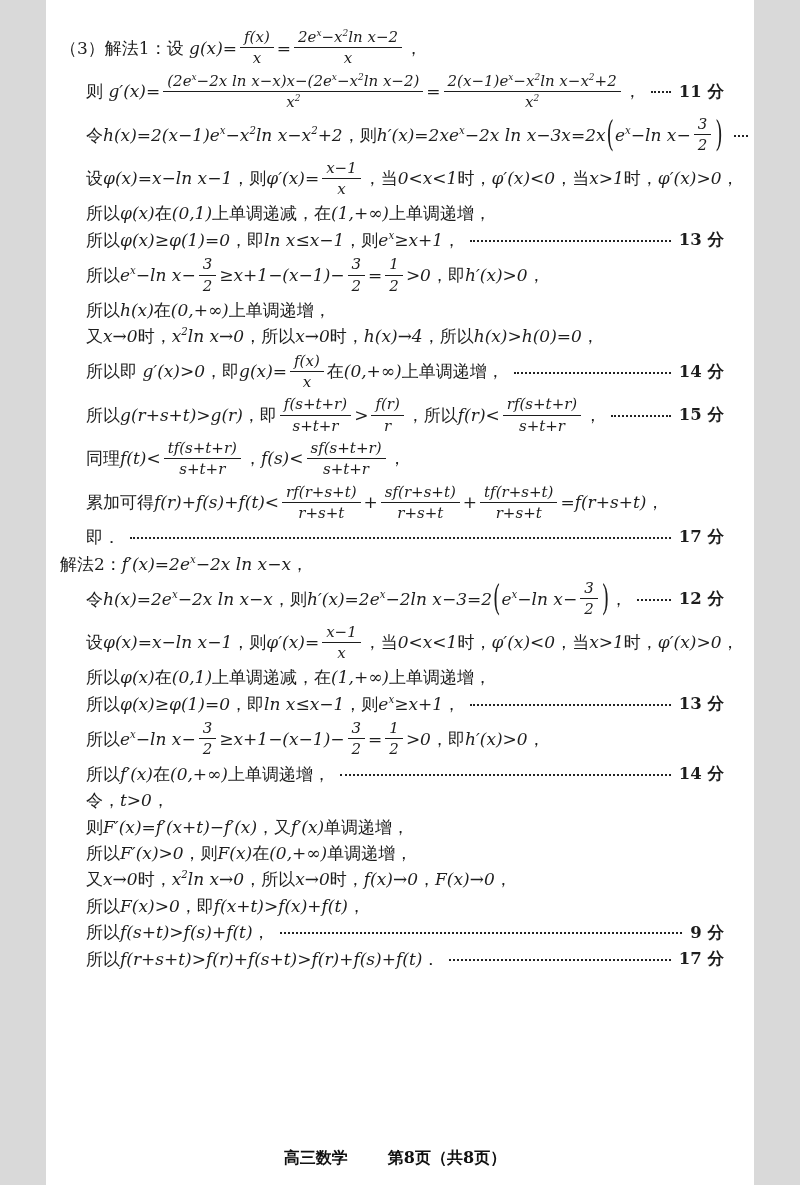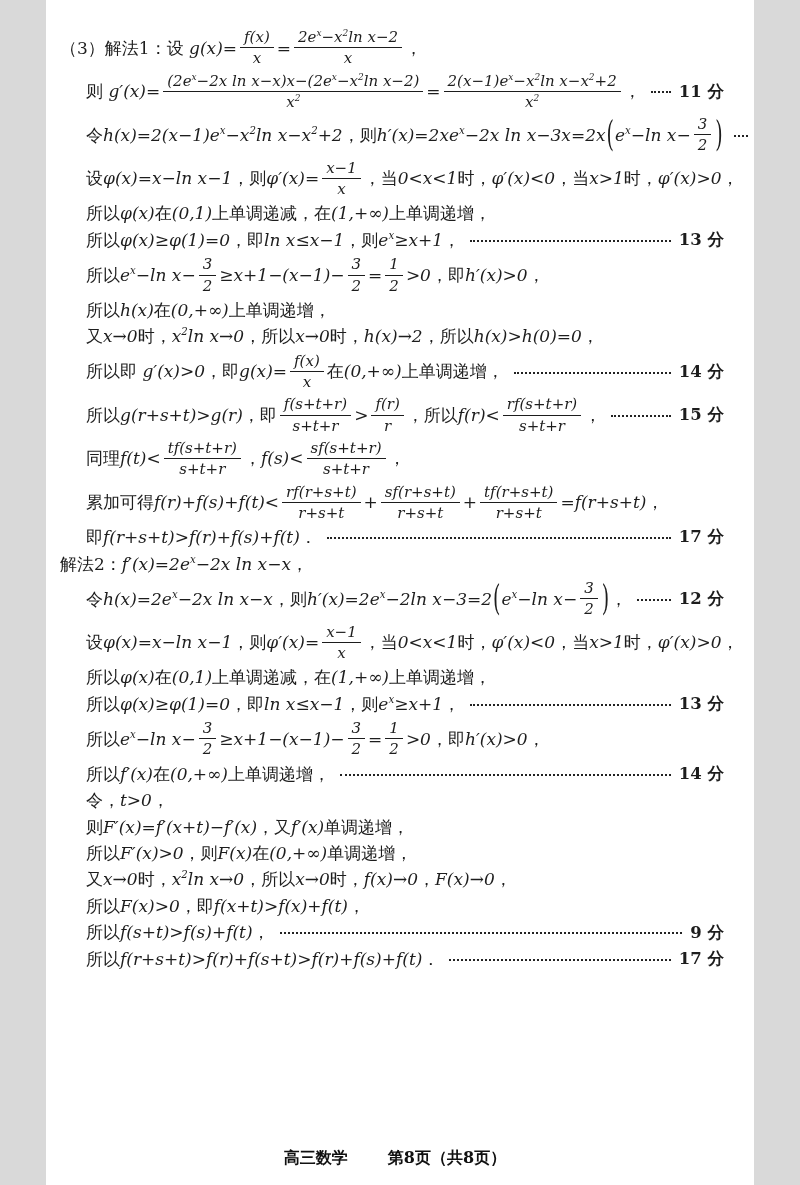--- a/index.html
+++ b/index.html
@@ -47,26 +47,26 @@
 <div class="page" style="background: rgb(255, 255, 255); color: rgb(29, 29, 29);">
   <div class="content">
       <div class="line lvl0"><span class="txt">（3）解法1：设 </span><span class="math">g(x)=</span><span class="frac"><span class="num">f(x)</span><span class="den">x</span></span><span class="math">=</span><span class="frac"><span class="num">2e<sup>x</sup>−x<sup>2</sup>ln x−2</span><span class="den">x</span></span><span class="txt">，</span></div>
       <div class="line"><span class="txt">则 </span><span class="math">g′(x)=</span><span class="frac"><span class="num">(2e<sup>x</sup>−2x ln x−x)x−(2e<sup>x</sup>−x<sup>2</sup>ln x−2)</span><span class="den">x<sup>2</sup></span></span><span class="math">=</span><span class="frac"><span class="num">2(x−1)e<sup>x</sup>−x<sup>2</sup>ln x−x<sup>2</sup>+2</span><span class="den">x<sup>2</sup></span></span><span class="txt">，</span><span class="dots"></span><span class="score">11 分</span></div>
       <div class="line"><span class="txt">令</span><span class="math">h(x)=2(x−1)e<sup>x</sup>−x<sup>2</sup>ln x−x<sup>2</sup>+2</span><span class="txt">，则</span><span class="math">h′(x)=2xe<sup>x</sup>−2x ln x−3x=2x</span><span class="bparen">(</span><span class="math">e<sup>x</sup>−ln x−</span><span class="frac"><span class="num">3</span><span class="den">2</span></span><span class="bparen">)</span><span class="dots"></span><span class="score">12 分</span></div>
       <div class="line"><span class="txt">设</span><span class="math">φ(x)=x−ln x−1</span><span class="txt">，则</span><span class="math">φ′(x)=</span><span class="frac"><span class="num">x−1</span><span class="den">x</span></span><span class="txt">，当</span><span class="math">0&lt;x&lt;1</span><span class="txt">时，</span><span class="math">φ′(x)&lt;0</span><span class="txt">，当</span><span class="math">x&gt;1</span><span class="txt">时，</span><span class="math">φ′(x)&gt;0</span><span class="txt">，</span></div>
       <div class="line"><span class="txt">所以</span><span class="math">φ(x)</span><span class="txt">在</span><span class="math">(0,1)</span><span class="txt">上单调递减，在</span><span class="math">(1,+∞)</span><span class="txt">上单调递增，</span></div>
       <div class="line"><span class="txt">所以</span><span class="math">φ(x)≥φ(1)=0</span><span class="txt">，即</span><span class="math">ln x≤x−1</span><span class="txt">，则</span><span class="math">e<sup>x</sup>≥x+1</span><span class="txt">，</span><span class="dots"></span><span class="score">13 分</span></div>
       <div class="line"><span class="txt">所以</span><span class="math">e<sup>x</sup>−ln x−</span><span class="frac"><span class="num">3</span><span class="den">2</span></span><span class="math">≥x+1−(x−1)−</span><span class="frac"><span class="num">3</span><span class="den">2</span></span><span class="math">=</span><span class="frac"><span class="num">1</span><span class="den">2</span></span><span class="math">&gt;0</span><span class="txt">，即</span><span class="math">h′(x)&gt;0</span><span class="txt">，</span></div>
       <div class="line"><span class="txt">所以</span><span class="math">h(x)</span><span class="txt">在</span><span class="math">(0,+∞)</span><span class="txt">上单调递增，</span></div>
-      <div class="line"><span class="txt">又</span><span class="math">x→0</span><span class="txt">时，</span><span class="math">x<sup>2</sup>ln x→0</span><span class="txt">，所以</span><span class="math">x→0</span><span class="txt">时，</span><span class="math">h(x)→2</span><span class="txt">，所以</span><span class="math">h(x)&gt;h(0)=0</span><span class="txt">，</span></div>
+      <div class="line"><span class="txt">又</span><span class="math">x→0</span><span class="txt">时，</span><span class="math">x<sup>2</sup>ln x→0</span><span class="txt">，所以</span><span class="math">x→0</span><span class="txt">时，</span><span class="math">h(x)→4</span><span class="txt">，所以</span><span class="math">h(x)&gt;h(0)=0</span><span class="txt">，</span></div>
       <div class="line"><span class="txt">所以即 </span><span class="math">g′(x)&gt;0</span><span class="txt">，即</span><span class="math">g(x)=</span><span class="frac"><span class="num">f(x)</span><span class="den">x</span></span><span class="txt">在</span><span class="math">(0,+∞)</span><span class="txt">上单调递增，</span><span class="dots"></span><span class="score">14 分</span></div>
       <div class="line"><span class="txt">所以</span><span class="math">g(r+s+t)&gt;g(r)</span><span class="txt">，即</span><span class="frac"><span class="num">f(s+t+r)</span><span class="den">s+t+r</span></span><span class="math">&gt;</span><span class="frac"><span class="num">f(r)</span><span class="den">r</span></span><span class="txt">，所以</span><span class="math">f(r)&lt;</span><span class="frac"><span class="num">rf(s+t+r)</span><span class="den">s+t+r</span></span><span class="txt">，</span><span class="dots"></span><span class="score">15 分</span></div>
       <div class="line"><span class="txt">同理</span><span class="math">f(t)&lt;</span><span class="frac"><span class="num">tf(s+t+r)</span><span class="den">s+t+r</span></span><span class="txt">，</span><span class="math">f(s)&lt;</span><span class="frac"><span class="num">sf(s+t+r)</span><span class="den">s+t+r</span></span><span class="txt">，</span></div>
       <div class="line"><span class="txt">累加可得</span><span class="math">f(r)+f(s)+f(t)&lt;</span><span class="frac"><span class="num">rf(r+s+t)</span><span class="den">r+s+t</span></span><span class="math">+</span><span class="frac"><span class="num">sf(r+s+t)</span><span class="den">r+s+t</span></span><span class="math">+</span><span class="frac"><span class="num">tf(r+s+t)</span><span class="den">r+s+t</span></span><span class="math">=f(r+s+t)</span><span class="txt">，</span></div>
-      <div class="line"><span class="txt">即</span><span class="math">f(r+s+t)&gt;f(r)+f(s)+f(t)</span><span class="txt">．</span><span class="dots"></span><span class="score">17 分</span></div>
+      <div class="line"><span class="txt">即</span><span class="txt">．</span><span class="dots"></span><span class="score">17 分</span></div>
       <div class="line lvl0"><span class="txt">解法2：</span><span class="math">f′(x)=2e<sup>x</sup>−2x ln x−x</span><span class="txt">，</span></div>
       <div class="line"><span class="txt">令</span><span class="math">h(x)=2e<sup>x</sup>−2x ln x−x</span><span class="txt">，则</span><span class="math">h′(x)=2e<sup>x</sup>−2ln x−3=2</span><span class="bparen">(</span><span class="math">e<sup>x</sup>−ln x−</span><span class="frac"><span class="num">3</span><span class="den">2</span></span><span class="bparen">)</span><span class="txt">，</span><span class="dots"></span><span class="score">12 分</span></div>
       <div class="line"><span class="txt">设</span><span class="math">φ(x)=x−ln x−1</span><span class="txt">，则</span><span class="math">φ′(x)=</span><span class="frac"><span class="num">x−1</span><span class="den">x</span></span><span class="txt">，当</span><span class="math">0&lt;x&lt;1</span><span class="txt">时，</span><span class="math">φ′(x)&lt;0</span><span class="txt">，当</span><span class="math">x&gt;1</span><span class="txt">时，</span><span class="math">φ′(x)&gt;0</span><span class="txt">，</span></div>
       <div class="line"><span class="txt">所以</span><span class="math">φ(x)</span><span class="txt">在</span><span class="math">(0,1)</span><span class="txt">上单调递减，在</span><span class="math">(1,+∞)</span><span class="txt">上单调递增，</span></div>
       <div class="line"><span class="txt">所以</span><span class="math">φ(x)≥φ(1)=0</span><span class="txt">，即</span><span class="math">ln x≤x−1</span><span class="txt">，则</span><span class="math">e<sup>x</sup>≥x+1</span><span class="txt">，</span><span class="dots"></span><span class="score">13 分</span></div>
       <div class="line"><span class="txt">所以</span><span class="math">e<sup>x</sup>−ln x−</span><span class="frac"><span class="num">3</span><span class="den">2</span></span><span class="math">≥x+1−(x−1)−</span><span class="frac"><span class="num">3</span><span class="den">2</span></span><span class="math">=</span><span class="frac"><span class="num">1</span><span class="den">2</span></span><span class="math">&gt;0</span><span class="txt">，即</span><span class="math">h′(x)&gt;0</span><span class="txt">，</span></div>
       <div class="line"><span class="txt">所以</span><span class="math">f′(x)</span><span class="txt">在</span><span class="math">(0,+∞)</span><span class="txt">上单调递增，</span><span class="dots"></span><span class="score">14 分</span></div>
       <div class="line"><span class="txt">令</span><span class="txt">，</span><span class="math">t&gt;0</span><span class="txt">，</span></div>
       <div class="line"><span class="txt">则</span><span class="math">F′(x)=f′(x+t)−f′(x)</span><span class="txt">，又</span><span class="math">f′(x)</span><span class="txt">单调递增，</span></div>
       <div class="line"><span class="txt">所以</span><span class="math">F′(x)&gt;0</span><span class="txt">，则</span><span class="math">F(x)</span><span class="txt">在</span><span class="math">(0,+∞)</span><span class="txt">单调递增，</span></div>

